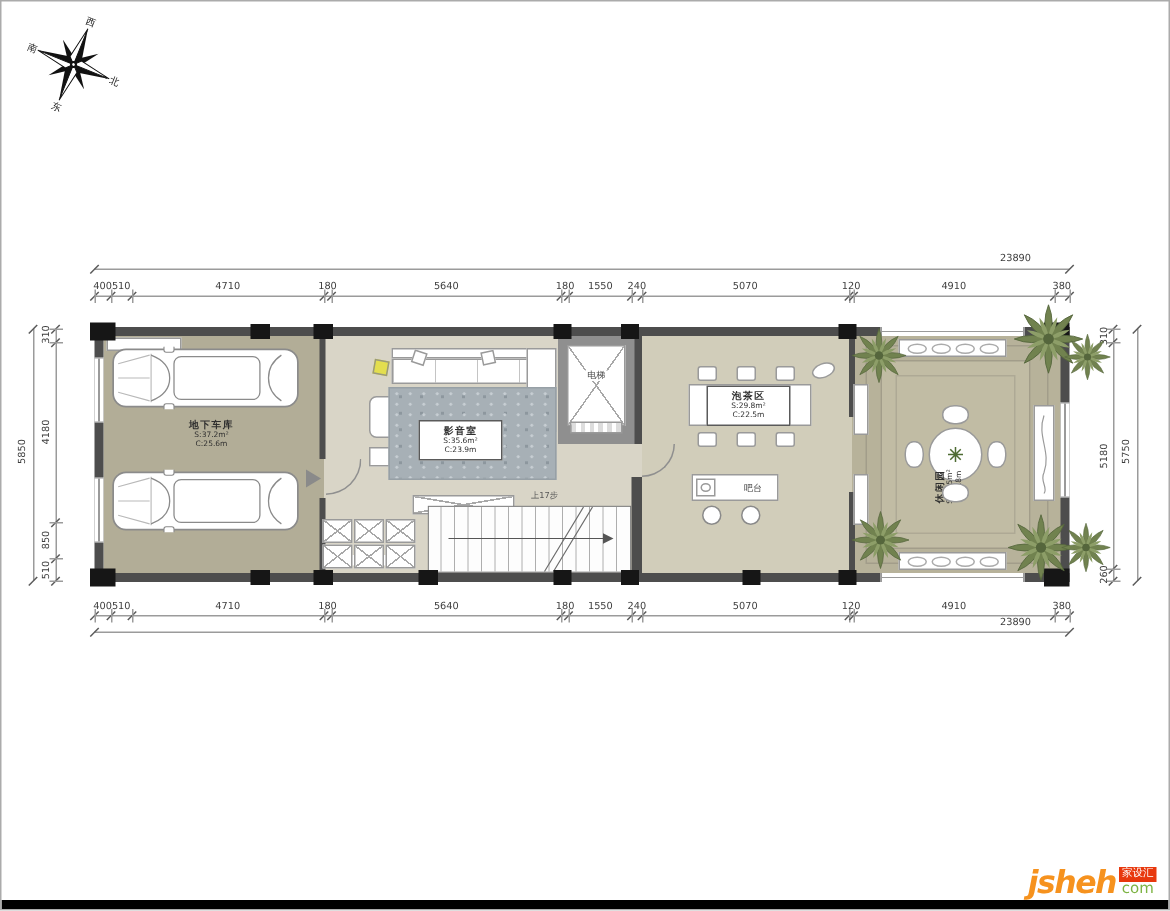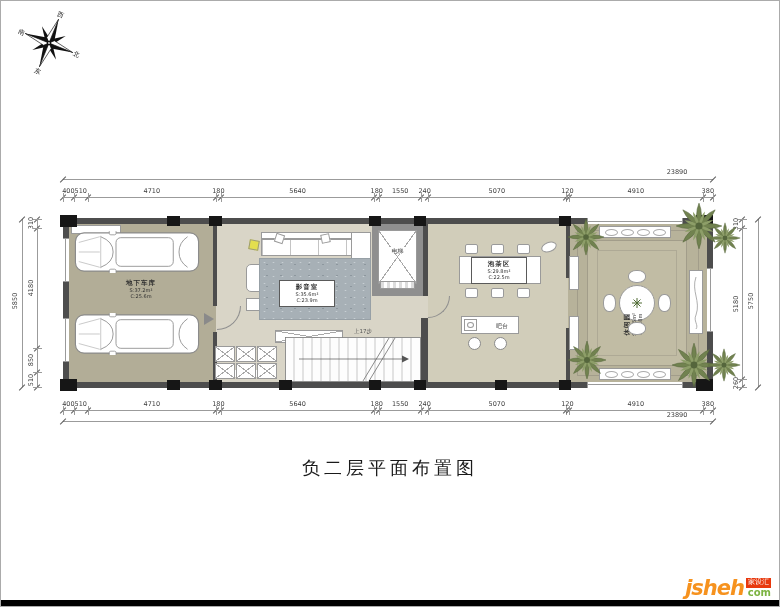--- a/index.html
+++ b/index.html
@@ -38,21 +38,21 @@
   .dline{position:absolute;background:#9b9b9b}
   .tick{position:absolute;width:8px;height:1px;background:#5a5a5a;transform:rotate(-45deg)}
   .dimlbl{position:absolute;font-size:6.5px;color:#3c3c3c;white-space:nowrap;line-height:1}
   
   #title{position:absolute;left:0;right:0;top:455px;text-align:center;font-family:"DejaVu Serif",serif;
          font-size:18px;letter-spacing:4px;color:#1a1a1a}
   
   #wm{position:absolute;right:8px;top:577px;display:flex;align-items:flex-start}
   #wm .logo{font-size:21px;font-weight:bold;font-style:italic;color:#f6921e;letter-spacing:-1px;line-height:20px}
   #wm .badge{background:#e8380d;color:#fff;font-size:7px;padding:1px 2px;line-height:1.1;display:inline-block}
-  #wm .com{color:#7cb342;font-weight:bold;font-size:10px;line-height:1;text-align:right}
+  #wm .com{color:#7cb342;font-weight:normal;font-size:10px;line-height:1;text-align:center}
   #bbar{position:absolute;left:0;right:0;bottom:0;height:6px;background:#000}
 </style>
 </head>
 <body>
 
 <div id="canvas">
 
   <svg width="0" height="0" style="position:absolute">
     <defs>
       <symbol id="sym-car" viewBox="0 0 132 44">
@@ -417,21 +417,20 @@
         <use href="#sym-plant"></use>
       </svg>
       <svg width="46" height="46" style="position: absolute; left: 608px; top: 124px;">
         <use href="#sym-plant"></use>
       </svg>
       <svg width="34" height="34" style="position: absolute; left: 644px; top: 130px;">
         <use href="#sym-plant"></use>
       </svg>
     </div>
 
-  <div id="title">负二层平面布置图</div>
 
   <div id="wm">
     <span class="logo">jsheh</span>
     <span style="display:flex;flex-direction:column;margin-left:2px">
       <span class="badge">家设汇</span>
       <span class="com">com</span>
     </span>
   </div>
 
   <div id="bbar"></div>

